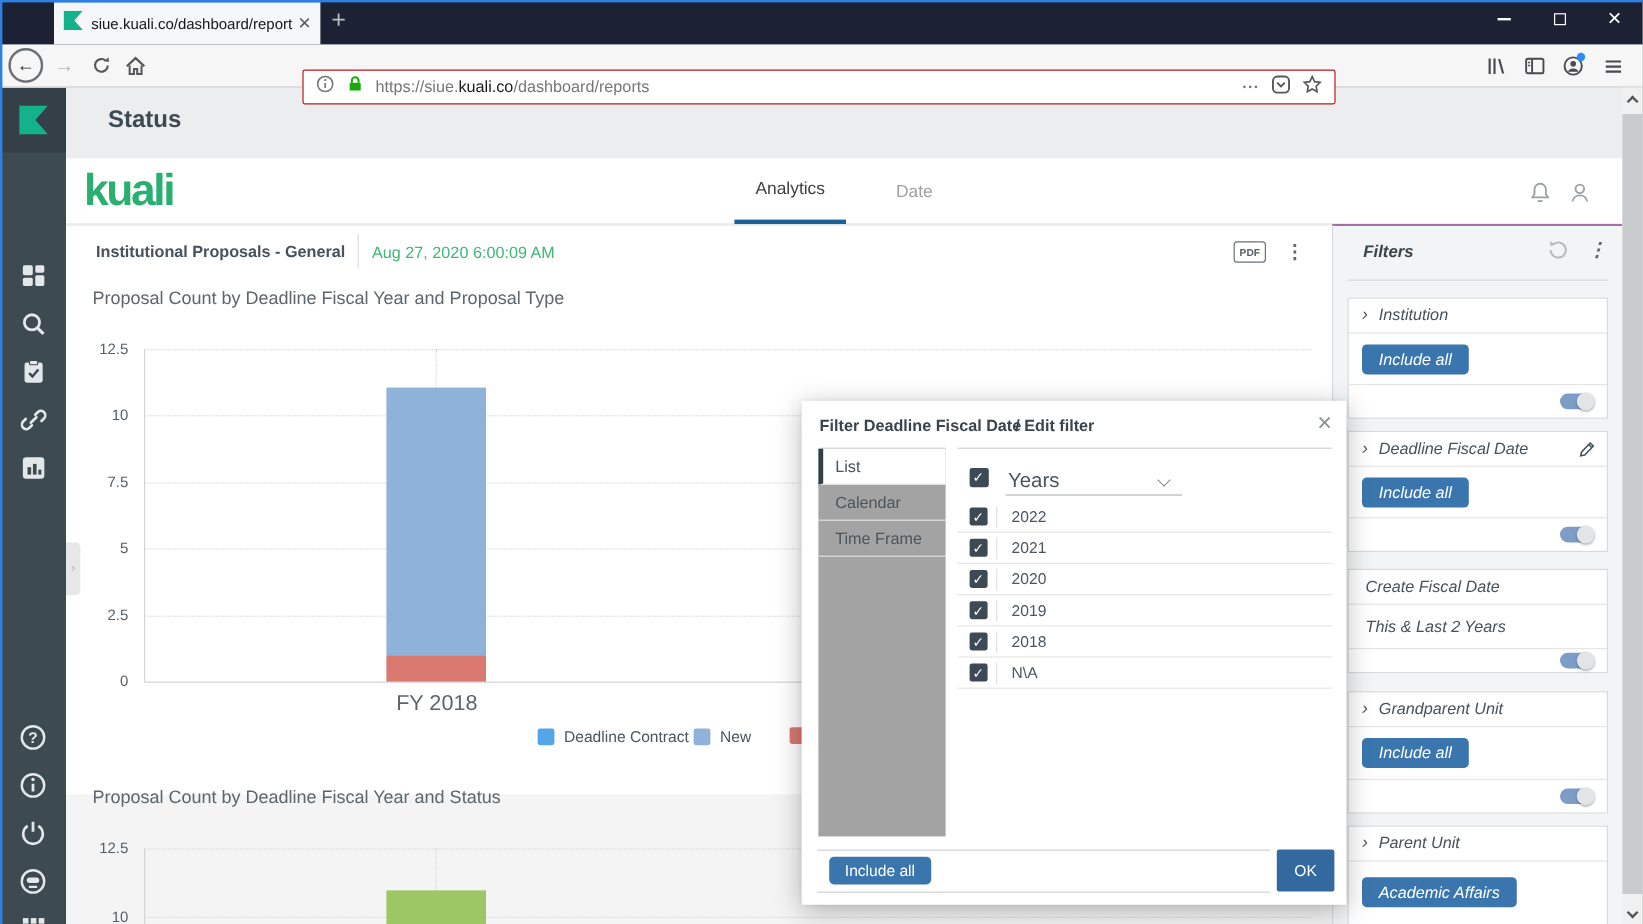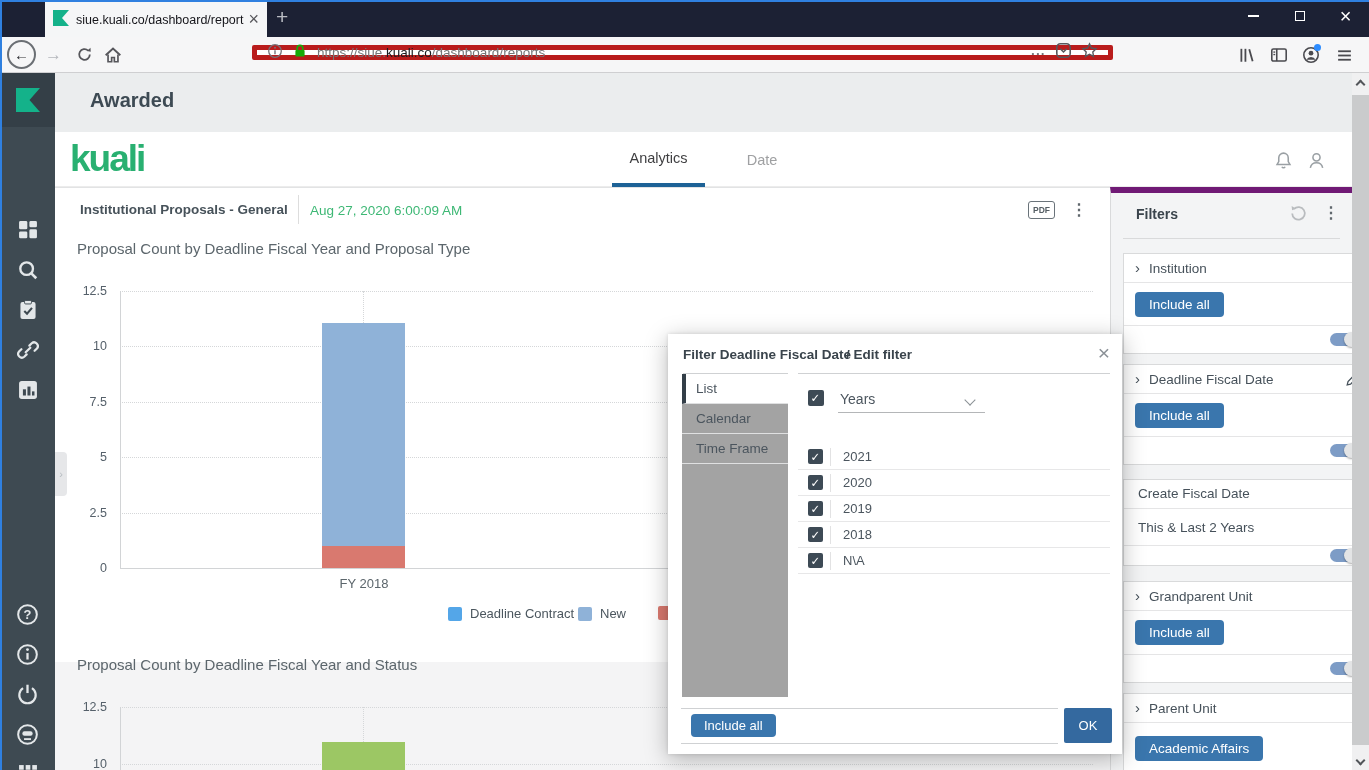--- a/index.html
+++ b/index.html
@@ -31,22 +31,22 @@
   .wclose::before { content:'×'; }
 
   
   .navbar { position:absolute; left:0; top:37px; width:1369px; height:36px; background:#f6f6f7;
             border-bottom:1px solid #cfcfd1; z-index:55; }
   .back-btn { position:absolute; left:7px; top:3px; width:29px; height:29px; border:2px solid #6b6f74;
               border-radius:50%; display:flex; align-items:center; justify-content:center;
               color:#2a2a2e; font-size:15px; font-weight:bold; }
   .fwd-btn { position:absolute; left:45px; top:8px; color:#b5b7bd; font-size:17px; font-weight:bold; }
   .nav-ic { position:absolute; top:9px; }
-  .urlbar { position:absolute; left:252px; top:8px; width:861px; height:15px; background:#fff;
-            border:5px solid #b91c1c; border-radius:2px; display:flex; align-items:center;
+  .urlbar { position:absolute; left:252px; top:21px; width:861px; height:29px; background:#fff;
+            border:1px solid #b91c1c; border-radius:2px; display:flex; align-items:center;
             padding:0 10px; gap:9px; }
   .url-text { flex:1; font-size:13.5px; white-space:nowrap; overflow:hidden; }
   .url-gray { color:#767679; } .url-dark { color:#1b1b1f; }
   .dots3 { color:#6d6d72; font-size:15px; letter-spacing:1px; }
   .dots3::before { content:'•••'; font-size:8px; letter-spacing:2px; position:relative; top:-2px; }
 
   
   .sidebar { position:absolute; left:0; top:73px; width:55px; height:697px; background:#3e4a52; z-index:50; }
   .ktile { position:absolute; left:0; top:0; width:55px; height:54px; background:#343f47;
            display:flex; align-items:center; justify-content:center; }
@@ -76,37 +76,37 @@
                font-size:8.5px; font-weight:bold; color:#555e64; padding:3px 4px; }
   .kebab { color:#60676d; font-size:16px; font-weight:bold; }
   .kebab::before { content:'⋮'; }
   .c-title { position:absolute; font-size:15px; color:#5c666c; }
   .ytick { position:absolute; width:44px; text-align:right; font-size:12.5px; color:#55606a; }
   .gline { position:absolute; left:65px; width:973px; height:0; border-top:1px dotted #d5d7d9; }
   .vline { position:absolute; width:0; border-left:1px dotted #d5d7d9; }
   .axisL { position:absolute; left:65px; width:0; border-left:1px solid #d2d4d6; }
   .axisB { position:absolute; left:65px; width:973px; height:0; border-top:1px solid #d2d4d6; }
   .bar { position:absolute; left:267px; width:83px; }
-  .xlab { position:absolute; left:266px; top:388px; width:86px; text-align:center; font-size:13px; color:#5c666c; }
+  .xlab { position:absolute; left:266px; top:388px; width:86px; text-align:center; font-size:18px; color:#5c666c; }
   .lgd { position:absolute; top:418px; display:flex; align-items:center; }
   .lgd-sw { width:14px; height:14px; border-radius:2px; }
   .lgd-tx { margin-left:8px; font-size:13px; color:#4b565e; }
 
   
   .flap { position:absolute; left:55px; top:452px; width:12px; height:44px; background:#e6e7e9;
           border-radius:0 4px 4px 0; color:#b6bcc1; display:flex; align-items:center;
           justify-content:center; font-size:11px; z-index:45; }
   .flap::before { content:'›'; }
 
   
   .fpanel { position:absolute; left:1110px; top:187px; width:242px; height:583px; background:#f3f4f5;
-            border-left:1px solid #d9dadb; border-top:6px solid #701a75; }
+            border-left:1px solid #d9dadb; border-top:1px solid #701a75;font-style:italic; }
   .fp-title { position:absolute; left:25px; top:13px; font-size:14px; font-weight:bold; color:#3a444c; }
   .fp-div { position:absolute; left:12px; top:45px; width:217px; height:1px; background:#d9dadb; }
-  .fcard { position:absolute; left:12px; width:247px; background:#fff; border:1px solid #d9dadb; }
+  .fcard { position:absolute; left:12px; width:217px; background:#fff; border:1px solid #d9dadb; }
   .f-head { height:29px; line-height:28px; border-bottom:1px solid #e5e5e6; font-size:13.5px;
             color:#46515a; padding-left:11px; position:relative; }
   .f-chev { font-size:15px; color:#46515a; margin-right:9px; }
   .f-chev::before { content:'›'; }
   .f-body { display:flex; align-items:center; padding-left:11px; }
   .pill { background:#3a76ad; border-radius:4px; color:#fff; font-size:13.5px; padding:5px 14px; }
   .f-trow { border-top:1px solid #e5e5e6; position:relative; }
   .tgl { position:absolute; right:12px; width:27px; height:13px; border-radius:7px; background:#7d9cc6; }
   .tgl::after { content:''; position:absolute; right:-2px; top:-1px; width:15px; height:15px;
                 border-radius:50%; background:#e3e4e5; box-shadow:0 1px 2px rgba(0,0,0,.35); }
@@ -121,21 +121,21 @@
   .m-close { position:absolute; right:12px; top:7px; font-size:21px; color:#8a9096; }
   .m-close::before { content:'×'; }
   .m-line { position:absolute; height:1px; background:#cfd1d3; }
   .tabcol { position:absolute; left:14px; top:40px; width:106px; height:323px; background:#a3a3a3; }
   .m-tab { height:30px; line-height:30px; font-size:13.5px; color:#4b555e; padding-left:14px;
            border-bottom:1px solid #dfe0e1; }
   .m-tab.active { background:#fff; border-left:4px solid #333e48; padding-left:10px; }
   .cbx { display:inline-block; width:16px; height:16px; background:#3d4a55; border-radius:2px;
          position:relative; }
   .cbx::before { content:'✓'; position:absolute; left:2.5px; top:0.5px; color:#fff; font-size:11.5px; }
-  .yrs-lab { position:absolute; left:172px; top:57px; font-size:14px; color:#4b555e; }
+  .yrs-lab { position:absolute; left:172px; top:57px; font-size:17px; color:#4b555e; }
   .yrs-line { position:absolute; left:170px; top:78px; width:147px; height:1px; background:#b4b6b8; }
   .chev-dn { position:absolute; width:8px; height:8px; border-right:1.5px solid #8a9095;
              border-bottom:1.5px solid #8a9095; transform:rotate(45deg); }
   .opt-row { position:absolute; left:130px; width:312px; height:26px; border-bottom:1px solid #e7e7e8; }
   .opt-row .cbx { position:absolute; left:10px; top:5px; width:15px; height:15px; }
   .opt-div { position:absolute; left:32px; top:4px; width:1px; height:18px; background:#e2e2e3; }
   .opt-lab { position:absolute; left:45px; line-height:26px; font-size:13px; color:#4b555e; }
   .ok-btn { position:absolute; left:396px; top:374px; width:48px; height:35px; background:#34699f;
             border-radius:2px; color:#fff; font-size:13px; font-weight:normal; display:flex;
             align-items:center; justify-content:center; }
@@ -331,21 +331,21 @@
           <rect x="11.1" y="6.3" width="3.4" height="3.4"></rect>
           <rect x="1.5" y="11.1" width="3.4" height="3.4"></rect>
           <rect x="6.3" y="11.1" width="3.4" height="3.4"></rect>
           <rect x="11.1" y="11.1" width="3.4" height="3.4"></rect>
         </svg>
     </span>
 
   </div>
 
   <div class="band">
-    <div class="band-title">Awarded</div>
+    <div class="band-title">Status</div>
   </div>
 
   <div class="appheader">
     <div class="logo">kuali</div>
     <div class="nav-tab tab-analytics">Analytics</div>
     <div class="nav-tab tab-pulse">Date</div>
     <span class="hdr-ic" style="left:1219px;">
       <svg width="19" height="19" viewBox="0 0 16 16">
           <path d="M8 1.8a4 4 0 0 1 4 4v3.1l1.4 2.4h-10.8L4 8.9V5.8a4 4 0 0 1 4-4z" fill="none" stroke="#9aa0a4" stroke-width="1.3"></path>
           <path d="M6.7 13.3a1.4 1.4 0 0 0 2.6 0" fill="none" stroke="#9aa0a4" stroke-width="1.3"></path>
@@ -486,20 +486,25 @@
       <div class="m-tab active">List</div>
       <div class="m-tab">Calendar</div>
       <div class="m-tab">Time Frame</div>
     </div>
 
     <span class="cbx abs" style="left:140px;top:56px;"></span>
     <span class="yrs-lab">Years</span>
     <div class="yrs-line"></div>
     <span class="chev-dn" style="left:298px;top:62px;"></span>
 
+    <div class="opt-row" style="top:84px;">
+      <span class="cbx"></span>
+        <span class="opt-div"></span>
+      <span class="opt-lab">2022</span>
+    </div>
     <div class="opt-row" style="top:110px;">
       <span class="cbx"></span>
         <span class="opt-div"></span>
       <span class="opt-lab">2021</span>
     </div>
     <div class="opt-row" style="top:136px;">
       <span class="cbx"></span>
         <span class="opt-div"></span>
       <span class="opt-lab">2020</span>
     </div>

